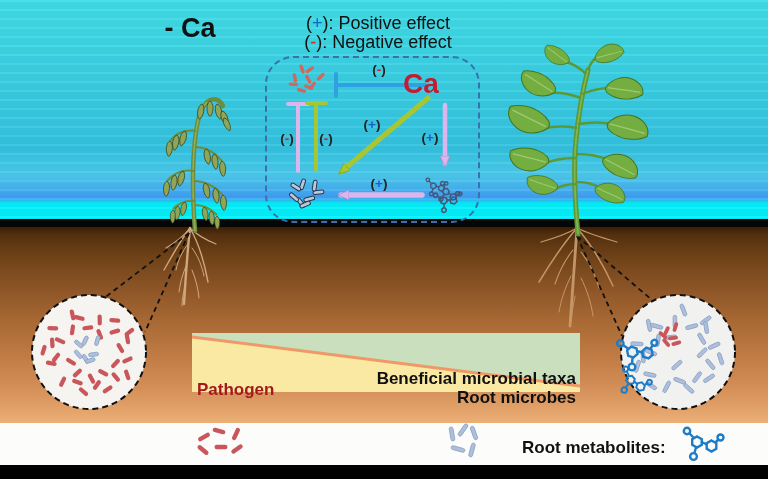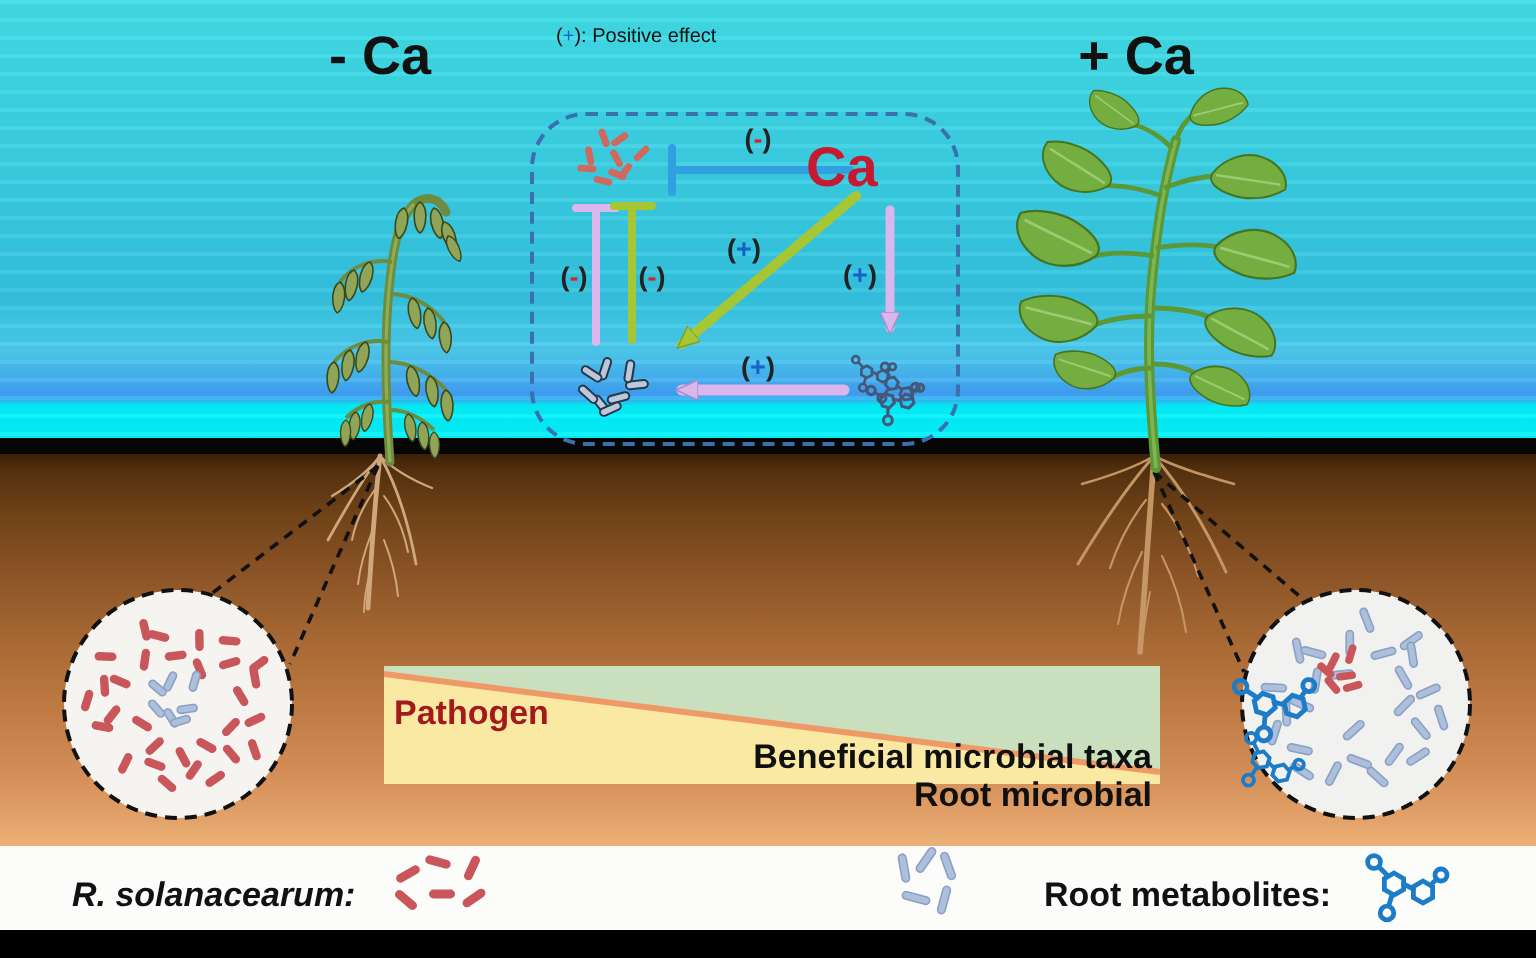--- a/index.html
+++ b/index.html
@@ -37,28 +37,28 @@
   #diagram-box{
     position:absolute;left:265px;top:56px;width:211px;height:163px;
     border:2.5px dashed #3a70ae;border-radius:28px;z-index:3;
   }
 
   
   .txt{position:absolute;z-index:4;color:#111;line-height:1.05;white-space:nowrap;}
   .cond{font-size:27px;font-weight:bold;width:100px;text-align:center;}
   #cond-left{left:140px;top:14px;}
   #cond-right{left:518px;top:14px;}
-  #effect-key{left:278px;top:14px;width:200px;font-size:10px;}
+  #effect-key{left:278px;top:14px;width:200px;text-align:center;font-size:18px;}
   #effect-key .row{height:19px;}
   .sign-pos{color:#1563c8;}
   .sign-neg{color:#d42424;}
   .edge-label{font-size:13.5px;font-weight:bold;width:34px;text-align:center;color:#222;}
   #ca-label{left:403px;top:69px;font-size:28px;font-weight:bold;color:#c51a30;}
   #wedge-beneficial{right:193px;top:334px;text-align:right;font-size:17px;font-weight:bold;color:#101010;line-height:18.5px;}
-  #wedge-pathogen{left:197px;top:348px;font-size:17px;font-weight:bold;color:#a3191e;}
+  #wedge-pathogen{left:197px;top:381px;font-size:17px;font-weight:bold;color:#a3191e;}
   .leg-label{font-size:17px;font-weight:bold;top:439px;}
   #leg1{left:36px;font-style:italic;}
   #leg2{left:264px;}
   #leg3{left:522px;}
 </style>
 </head>
 <body>
 
 <div id="canvas">
 
@@ -334,36 +334,35 @@
         <rect x="467" y="431.1" width="14" height="3.8" rx="1.9" fill="#aebfdc" stroke="#8aa0c4" stroke-width="0.8" transform="rotate(70 474 433)"></rect>
         <rect x="451" y="447.1" width="14" height="3.8" rx="1.9" fill="#aebfdc" stroke="#8aa0c4" stroke-width="0.8" transform="rotate(15 458 449)"></rect>
         <rect x="465" y="448.1" width="14" height="3.8" rx="1.9" fill="#aebfdc" stroke="#8aa0c4" stroke-width="0.8" transform="rotate(-75 472 450)"></rect>
       </g>
     <use href="#mol" transform="translate(680,424) scale(1.0)" stroke="#1d7cc8"></use>
   </svg>
 
   <div id="diagram-box"></div>
 
   <div class="txt cond" id="cond-left">- Ca</div>
-  <div class="txt cond" id="cond-right">+ Ca</div>
 
   <div class="txt" id="effect-key">
     <div class="row"><span>(</span><span class="sign-pos">+</span><span>)</span><span>: Positive effect</span></div>
+    <div class="row"><span>(</span><span class="sign-neg">-</span><span>)</span><span>: Negative effect</span></div>
   </div>
 
   <div class="txt" id="ca-label">Ca</div>
 
   <div class="txt edge-label" style="left:362px;top:63px;"><span>(</span><span class="sign-neg">-</span><span>)</span></div>
   <div class="txt edge-label" style="left:270px;top:132px;"><span>(</span><span class="sign-neg">-</span><span>)</span></div>
   <div class="txt edge-label" style="left:309px;top:132px;"><span>(</span><span class="sign-neg">-</span><span>)</span></div>
   <div class="txt edge-label" style="left:355px;top:118px;"><span>(</span><span class="sign-pos">+</span><span>)</span></div>
   <div class="txt edge-label" style="left:413px;top:131px;"><span>(</span><span class="sign-pos">+</span><span>)</span></div>
   <div class="txt edge-label" style="left:362px;top:177px;"><span>(</span><span class="sign-pos">+</span><span>)</span></div>
 
   <div class="txt" id="wedge-beneficial" style="left:330px;width:246px;margin-top:36px;">
     <div>Beneficial microbial taxa</div>
-    <div>Root microbial</div>
+    <div>Root microbes</div>
   </div>
   <div class="txt" id="wedge-pathogen">Pathogen</div>
 
-  <div class="txt leg-label" id="leg1">R. solanacearum:</div>
   <div class="txt leg-label" id="leg3">Root metabolites:</div>
 </div>
 
 </body></html>

